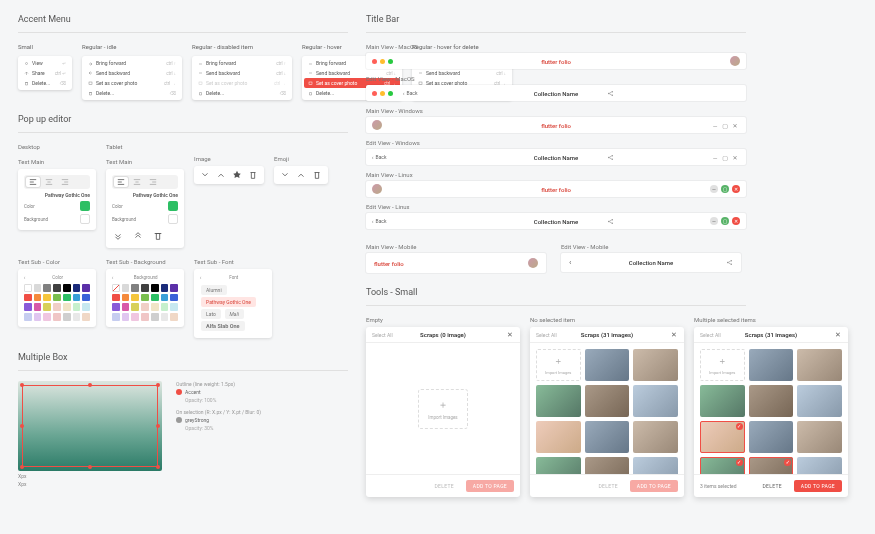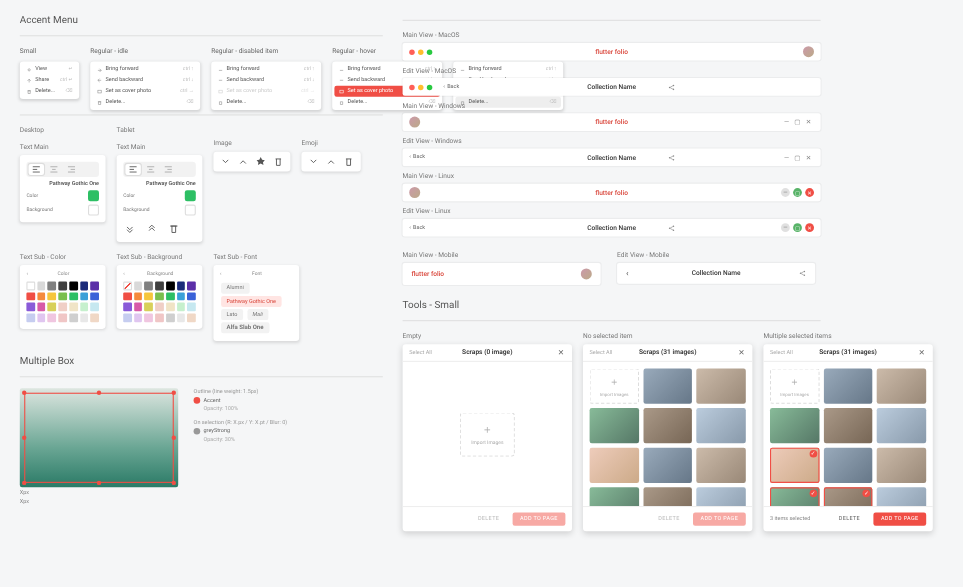--- a/index.html
+++ b/index.html
@@ -319,20 +319,21 @@
                     <path d="M3 3h4v5H3z" stroke="#888" fill="none"></path>
                   </svg>
                   <span>Delete...</span>
                 </span>
                 <span class="kbd">⌫</span>
               </div>
           </div>
         </div>
       </div>
 
+      <div class="section-title" style="margin-top:14px">Pop up editor</div>
       <div class="hr"></div>
 
       <div class="pop-row">
         <div class="pop-col">
           <div class="pop-label">Desktop</div>
           <div class="pop-label" style="margin-top:4px">Text Main</div>
           <div class="card txtcard">
             <div class="seg">
               <div class="s active">
                   <svg viewBox="0 0 10 10">
@@ -598,20 +599,21 @@
               <span>greyStrong</span>
             </div>
           <div class="swatch-line" style="color:#aaa;margin-left:9px">
               <span>Opacity: 30%</span>
             </div>
         </div>
       </div>
     </div>
 
     <div class="tb-col">
+      <div class="section-title">Title Bar</div>
       <div class="hr"></div>
 
       <div class="tb-sub">Main View - MacOS</div>
       <div class="bar">
         <div class="traffic">
             <span class="dot r"></span>
             <span class="dot y"></span>
             <span class="dot g"></span>
           </div>
         <div class="title-center red-t">flutter folio</div>

